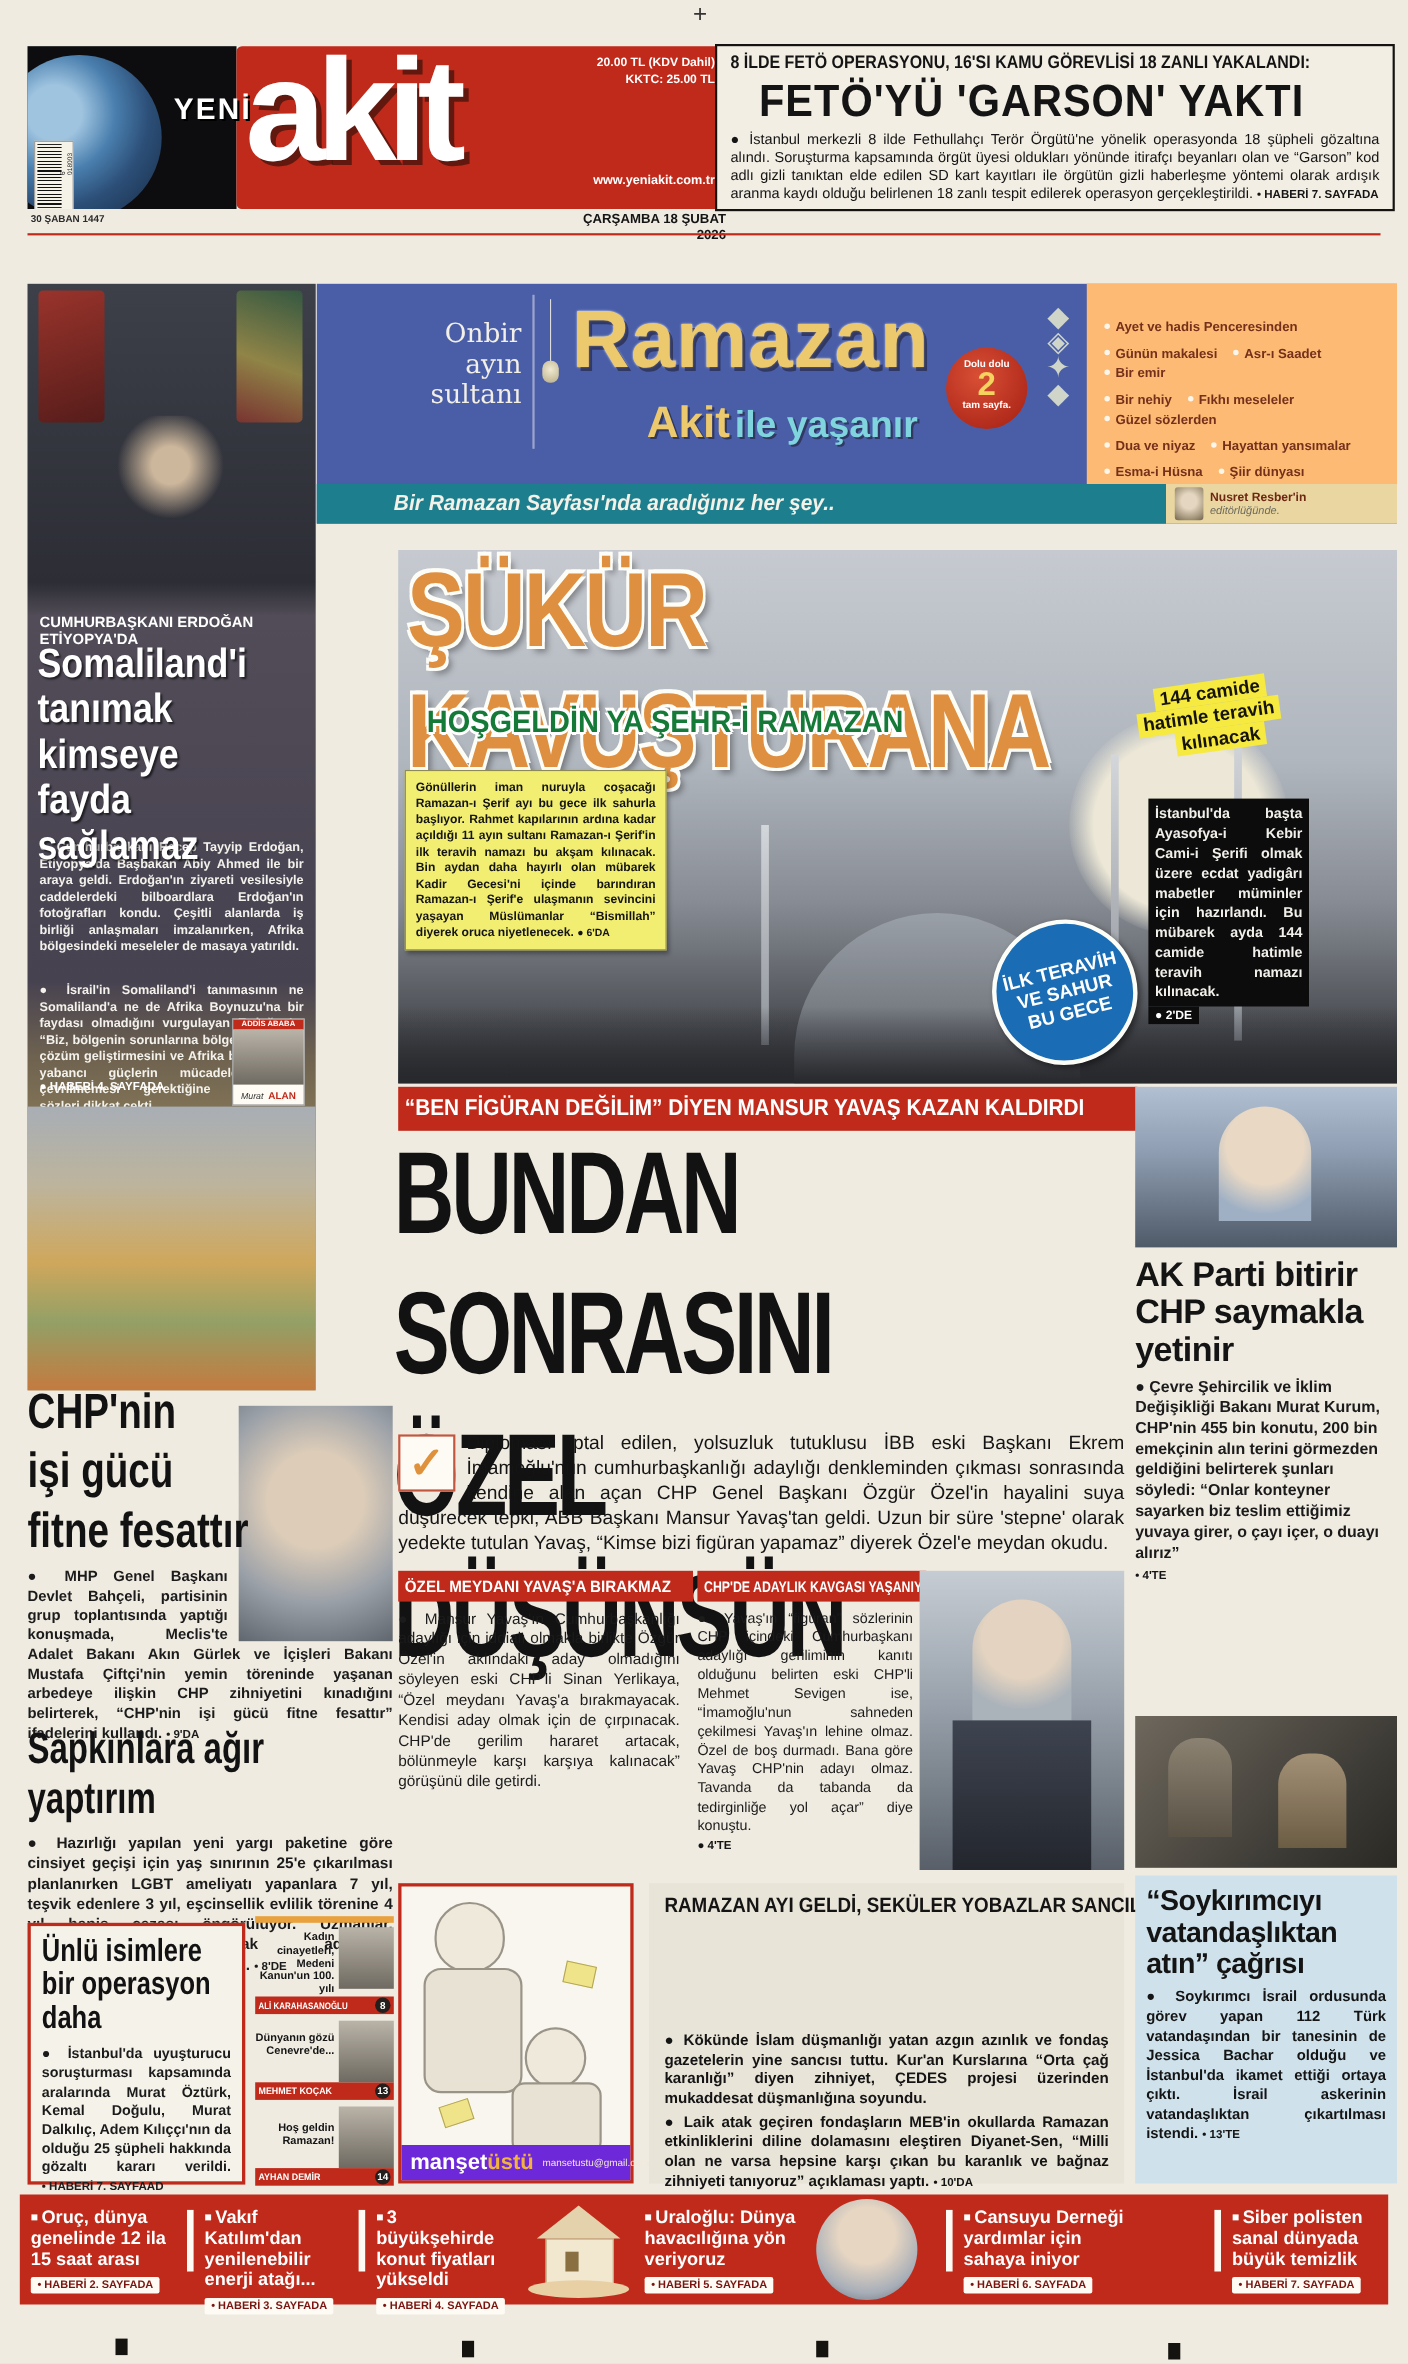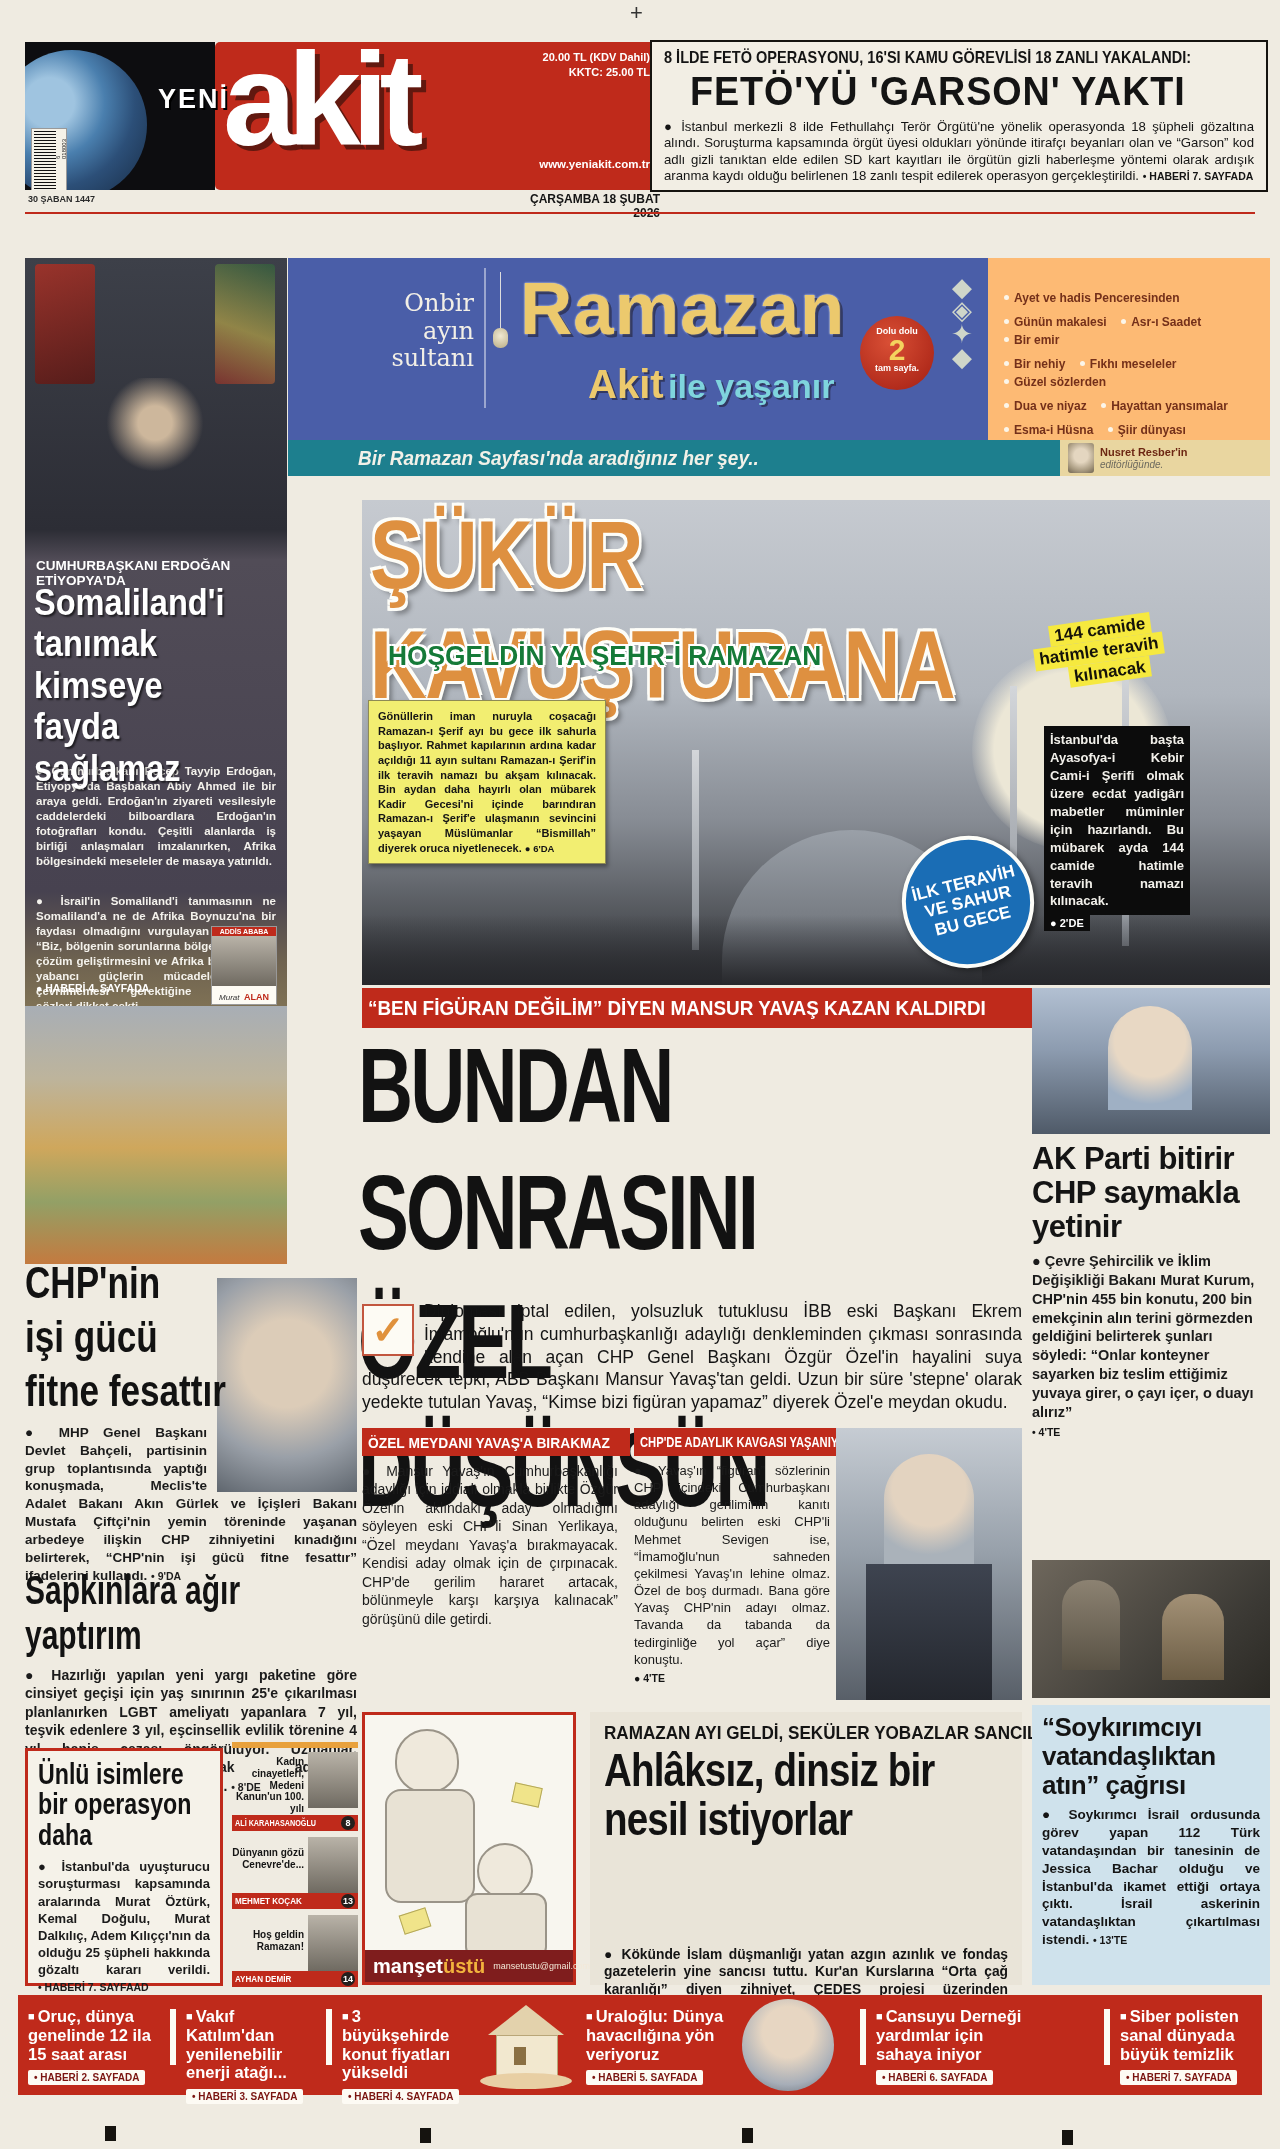--- a/index.html
+++ b/index.html
@@ -222,32 +222,30 @@
     <div class="abs" style="left:30px;top:136px;width:126px;height:136px;background:linear-gradient(#3e4450,#23262d);"></div>
   </div>
 
   <div class="abs" style="left:362px;top:1712px;width:214px;height:273px;border:3px solid #bf2a1b;background:#f8f6ef;box-sizing:border-box;">
     <div class="abs" style="left:30px;top:14px;width:60px;height:60px;border:2px solid #9a9488;border-radius:50% 50% 46% 46%;background:#efe9dc;"></div>
     <div class="abs" style="left:20px;top:74px;width:86px;height:110px;border:2px solid #9a9488;border-radius:16px;background:#e8e2d4;"></div>
     <div class="abs" style="left:112px;top:128px;width:52px;height:52px;border:2px solid #9a9488;border-radius:50%;background:#efe9dc;"></div>
     <div class="abs" style="left:100px;top:178px;width:78px;height:62px;border:2px solid #9a9488;border-radius:12px;background:#e8e2d4;"></div>
     <div class="abs" style="left:148px;top:70px;width:26px;height:18px;background:#f0e48a;border:1px solid #b3a75a;transform:rotate(12deg);"></div>
     <div class="abs" style="left:36px;top:196px;width:26px;height:18px;background:#f0e48a;border:1px solid #b3a75a;transform:rotate(-18deg);"></div>
-    <div class="abs" style="left:0;bottom:0;width:100%;height:32px;background:#7f1d1d;display:flex;align-items:center;gap:8px;padding:0 8px;box-sizing:border-box;">
+    <div class="abs" style="left:0;bottom:0;width:100%;height:32px;background:#6d28d9;display:flex;align-items:center;gap:8px;padding:0 8px;box-sizing:border-box;">
       <div style="font-size:20px;font-weight:800;line-height:1;">
         <span style="color:#fff;">manşet</span><span style="color:#f2b33d;">üstü</span>
       </div>
       <span style="color:#f3e9d8;font-size:9px;">mansetustu@gmail.com</span>
     </div>
   </div>
 
   <div class="abs" style="left:590px;top:1712px;width:432px;height:273px;background:#e9e4d8;padding:10px 14px;box-sizing:border-box;">
     <div><span class="cond" style="transform:scaleX(.9);font-size:19px;font-weight:800;">RAMAZAN AYI GELDİ, SEKÜLER YOBAZLAR SANCILANDI</span></div>
-    <div style="margin-top:2px;"><span class="condL pre" style="transform:scaleX(.82);font-size:47px;font-weight:800;line-height:1.04;letter-spacing:-1px;color:#121212;">Ahlâksız, dinsiz bir
-nesil istiyorlar</span></div>
     <p class="jt" style="margin:102px 0 0;font-size:13.8px;font-weight:700;line-height:1.28;">● Kökünde İslam düşmanlığı yatan azgın azınlık ve fondaş gazetelerin yine sancısı tuttu. Kur'an Kurslarına “Orta çağ karanlığı” diyen zihniyet, ÇEDES projesi üzerinden mukaddesat düşmanlığına soyundu.</p>
     <p class="jt" style="margin:4px 0 0;font-size:13.8px;font-weight:700;line-height:1.28;">
       <span>● Laik atak geçiren fondaşların MEB'in okullarda Ramazan etkinliklerini diline dolamasını eleştiren Diyanet-Sen, “Milli olan ne varsa hepsine karşı çıkan bu karanlık ve bağnaz zihniyeti tanıyoruz” açıklaması yaptı.</span>
       <span class="pref">• 10'DA</span>
     </p>
   </div>
 
   <div class="abs photo ph-kurum" style="left:1032px;top:988px;width:238px;height:146px;">
     <div class="abs" style="left:76px;top:18px;width:84px;height:104px;border-radius:42px 42px 0 0;background:radial-gradient(circle at 50% 34%,#e8d8c4 0 44%,#9fb0c4 78%);"></div>
   </div>

